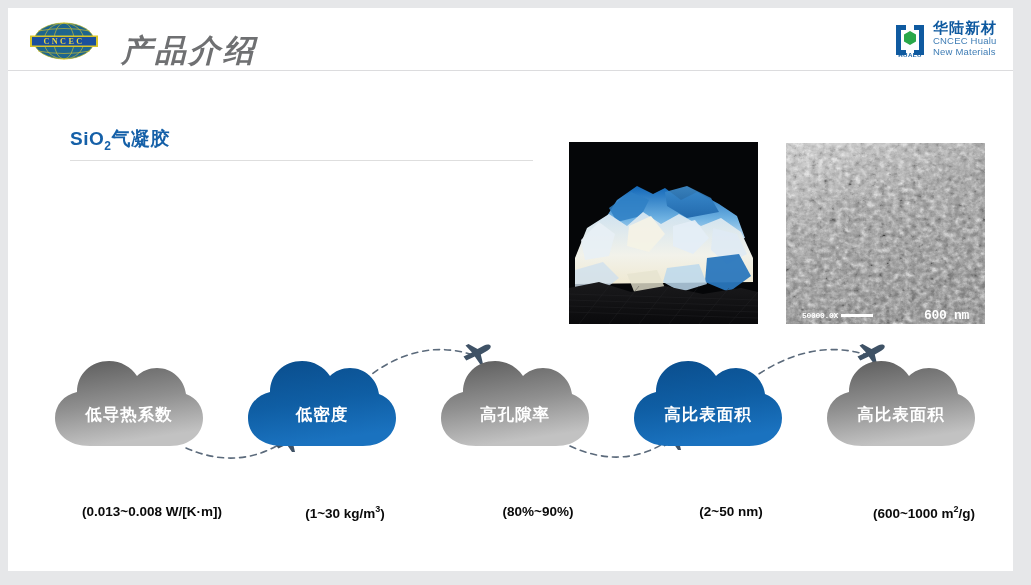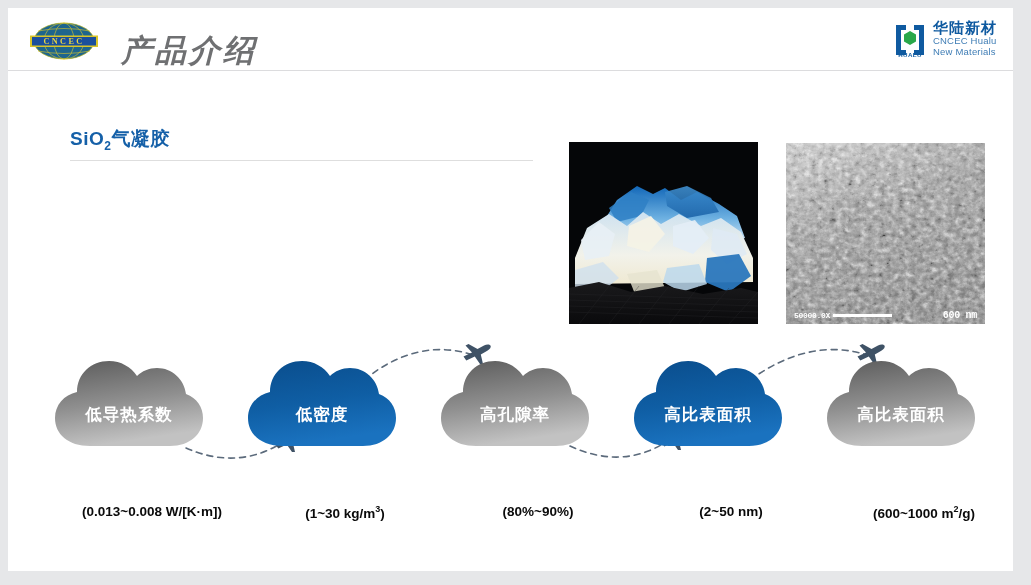--- a/index.html
+++ b/index.html
@@ -133,39 +133,39 @@
     background: #4a4a4a;
   }
   .sem-scalebar {
     position: absolute;
     left: 0; bottom: 2px;
     width: 199px;
     height: 13px;
     display: flex;
     align-items: center;
     gap: 3px;
-    padding: 0 8px;
+    padding: 0 16px;
     box-sizing: border-box;
   }
   .sem-mag {
     font-family: "Liberation Mono", "DejaVu Sans Mono", monospace;
     font-size: 8px;
     font-weight: bold;
     color: #ffffff;
     white-space: nowrap;
     letter-spacing: -0.3px;
   }
   .sem-bar {
     flex: 1;
     height: 3px;
     background: #ffffff;
   }
   .sem-len {
     font-family: "Liberation Mono", "DejaVu Sans Mono", monospace;
-    font-size: 10px;
+    font-size: 13px;
     font-weight: bold;
     color: #ffffff;
     white-space: nowrap;
     letter-spacing: -0.3px;
     margin-left: 48px;
   }
 
   
   .cloud-row { position: absolute; left: 0; top: 320px; width: 1005px; height: 190px; }
   .cloud-item { position: absolute; width: 200px; }

